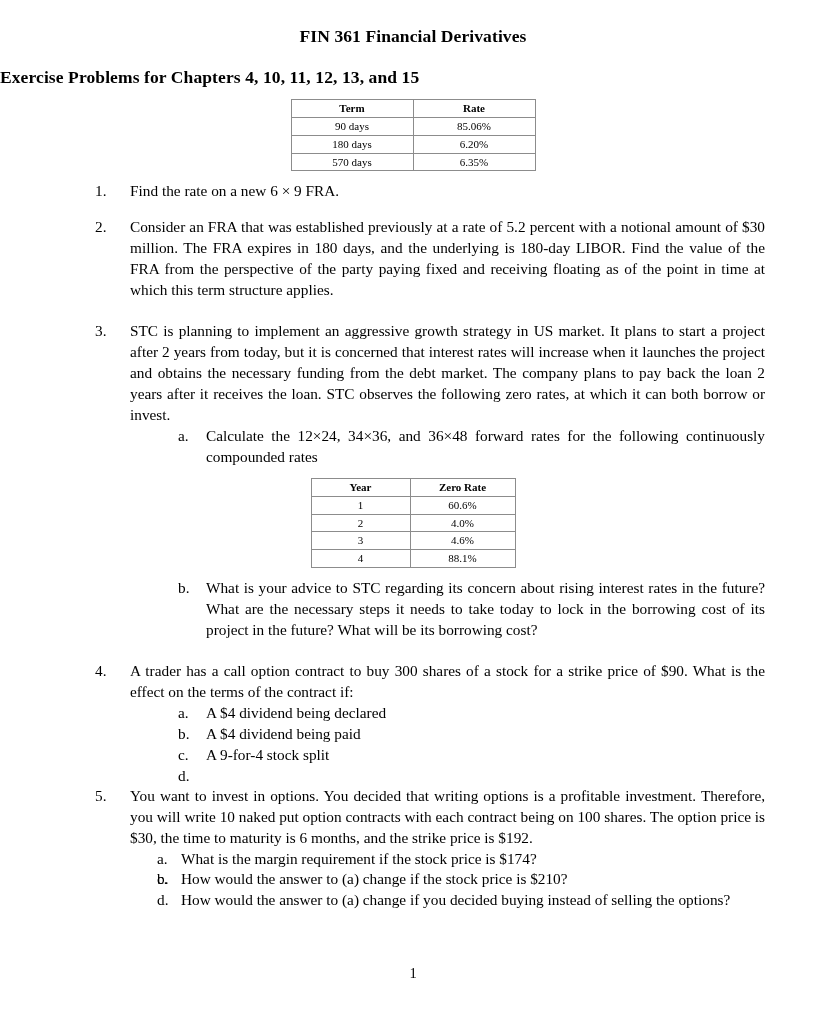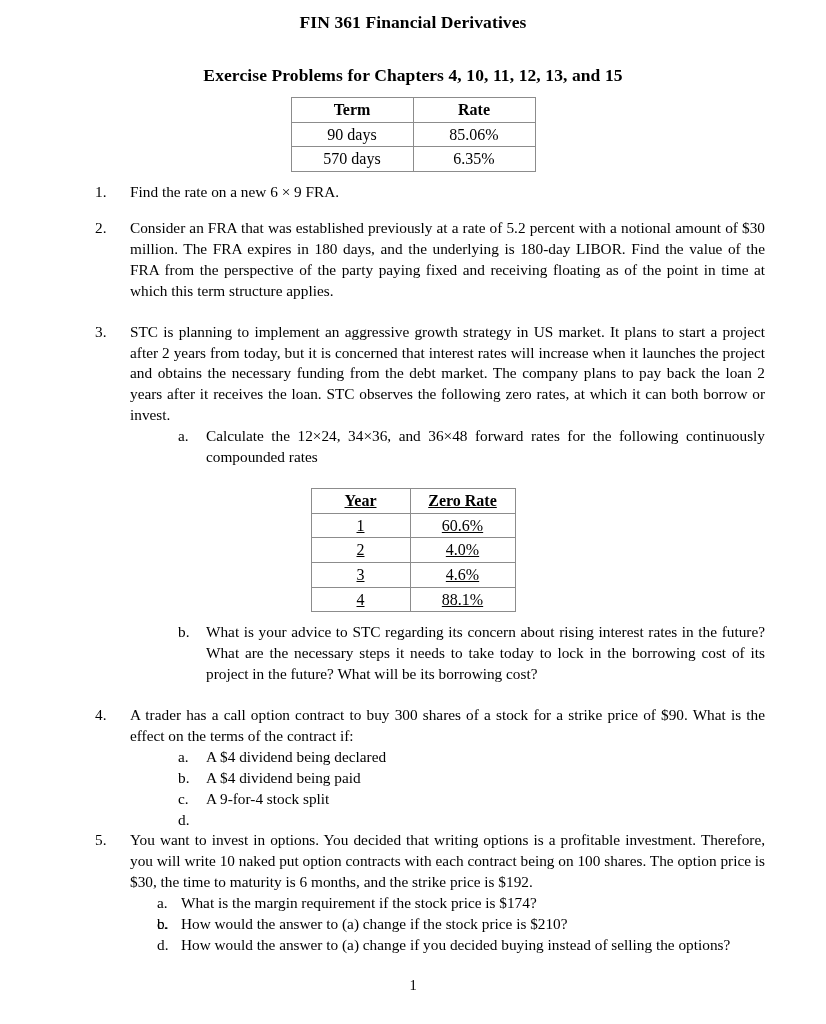--- a/index.html
+++ b/index.html
@@ -23,59 +23,60 @@
     padding: 0;
     box-sizing: border-box;
   }
 
   
   .doc-title {
     text-align: center;
     font-weight: bold;
     font-size: 17.5px;
     letter-spacing: 0.1px;
-    margin: 12px;
+    margin: 0;
+    padding-top: 26px;
   }
   .doc-subtitle {
-    text-align: center;
+    text-align: left;
     font-weight: bold;
     font-size: 17.5px;
     letter-spacing: 0.1px;
     margin: 0;
     padding-top: 20px;
   }
 
   
   .tbl-wrap {
     display: flex;
     justify-content: center;
   }
   table.data-table {
     border-collapse: collapse;
-    font-size: 16px;
+    font-size: 11px;
     margin: 0;
   }
   table.data-table td,
   table.data-table th {
     border: 1px solid #8c8c8c;
     text-align: center;
     padding: 1px 8px;
     line-height: 1.35;
     font-weight: normal;
   }
   table.data-table th {
     font-weight: bold;
   }
   #term-rate-table { margin-top: 11px; }
   #term-rate-table th:first-child,
   #term-rate-table td:first-child { width: 105px; }
   #term-rate-table th:last-child,
   #term-rate-table td:last-child { width: 105px; }
 
-  #zero-rate-table { margin-top: 10px; text-decoration: underline; }
+  #zero-rate-table { margin-top: 0; }
   #zero-rate-table th:first-child,
   #zero-rate-table td:first-child { width: 82px; }
   #zero-rate-table th:last-child,
   #zero-rate-table td:last-child { width: 88px; }
 
   
   .qlist {
     margin: 0;
     padding: 0;
     list-style: none;
@@ -154,20 +155,24 @@
           <th>Term</th>
           <th>Rate</th>
         </tr>
       </thead>
       <tbody>
         <tr>
           <td>90 days</td>
           <td>85.06%</td>
         </tr>
         <tr>
+          <td>180 days</td>
+          <td>6.20%</td>
+        </tr>
+        <tr>
           <td>570 days</td>
           <td>6.35%</td>
         </tr>
       </tbody>
     </table>
   </div>
 
   <div class="gap-sm"></div>
 
   <ol class="qlist">

